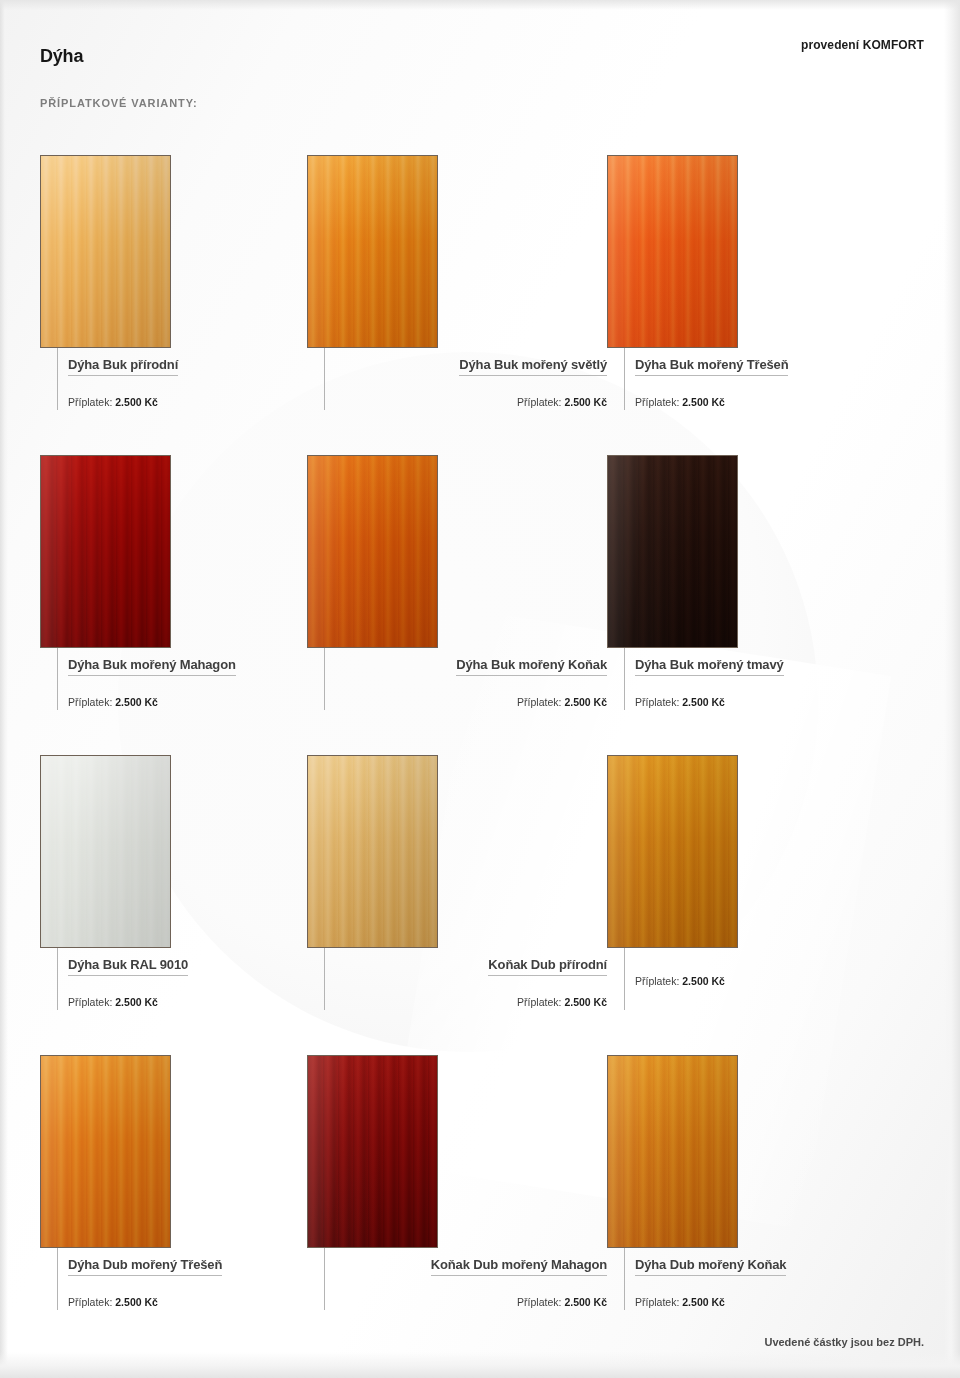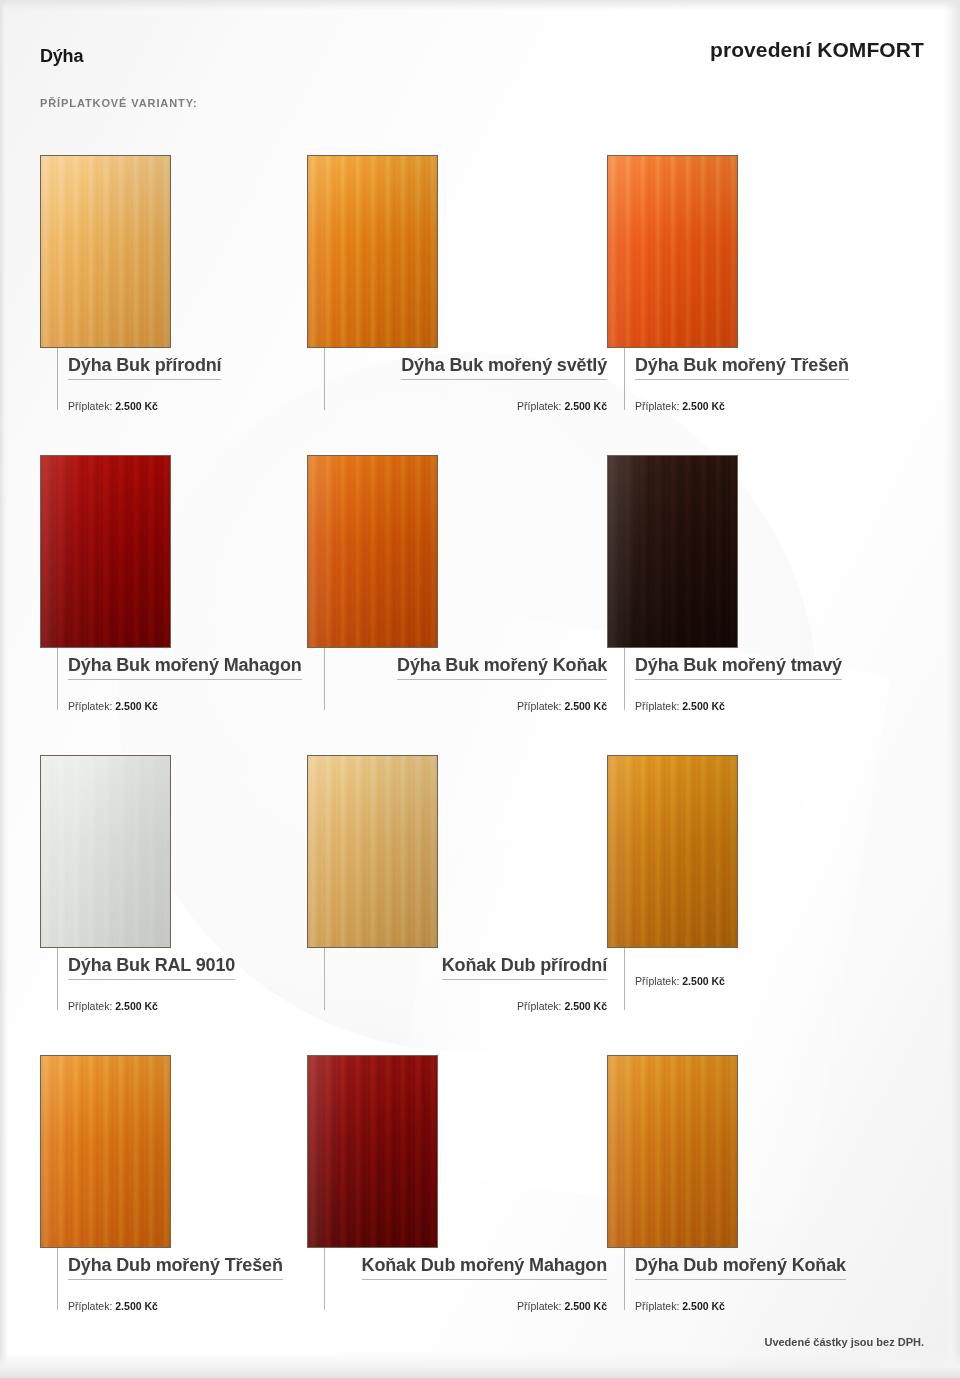--- a/index.html
+++ b/index.html
@@ -71,21 +71,21 @@
     pointer-events: none;
   }
 
   .content { position: relative; z-index: 3; }
 
   
   .kicker {
     position: absolute;
     right: 36px;
     top: 38px;
-    font-size: 21px;
+    font-size: 12px;
     font-weight: bold;
     color: #1c1c1c;
     letter-spacing: .1px;
     white-space: nowrap;
   }
   .title {
     position: absolute;
     left: 40px;
     top: 46px;
     font-size: 18px;
@@ -152,21 +152,21 @@
   }
 
   .caption {
     position: absolute;
     left: 28px;
     top: 200px;
     width: 272px;
   }
   .caption-name {
     display: inline-block;
-    font-size: 18px;
+    font-size: 13px;
     font-weight: bold;
     color: #3f3f3f;
     letter-spacing: -.15px;
     border-bottom: 1px solid #b9b9b9;
     padding-bottom: 3px;
     white-space: nowrap;
   }
   .caption-price {
     margin-top: 20px;
     font-size: 10.5px;

